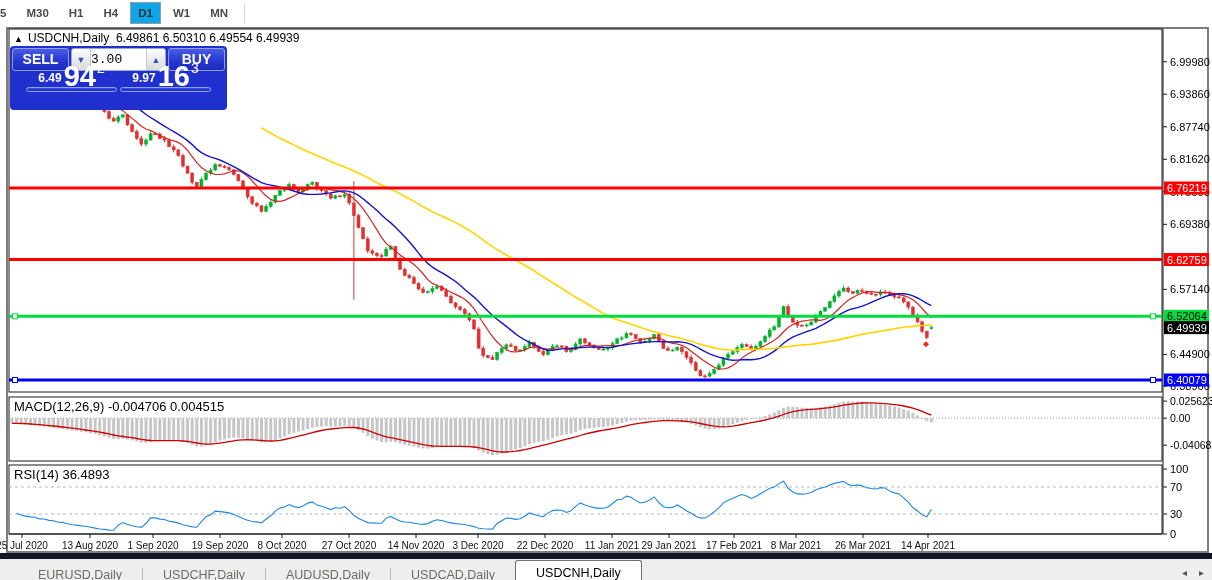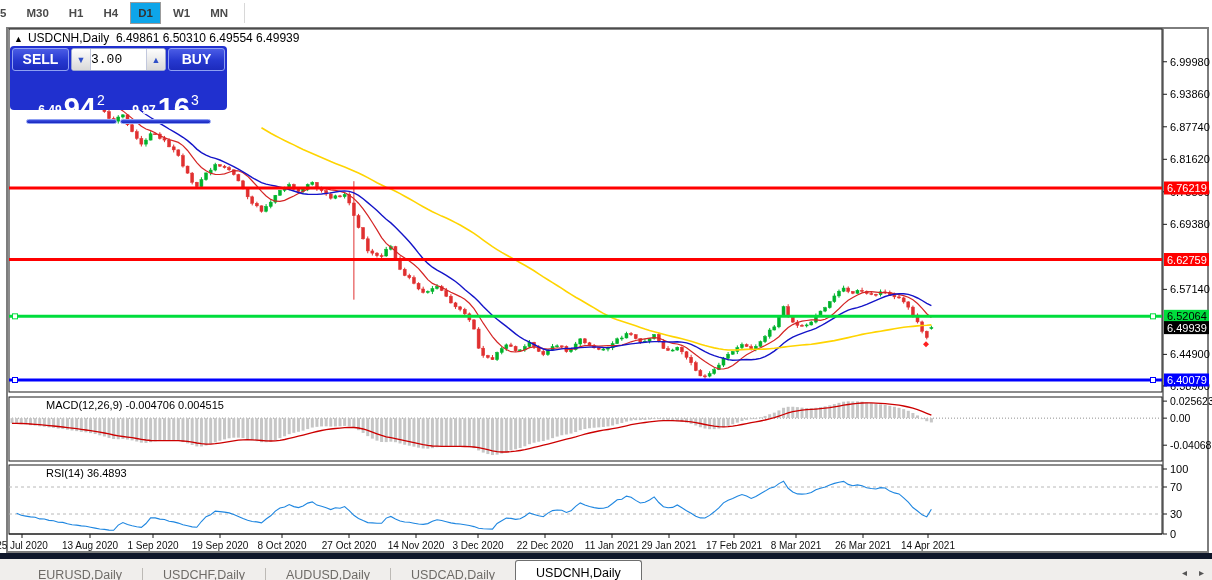--- a/index.html
+++ b/index.html
@@ -9,30 +9,30 @@
   .tf-btn{height:20px;line-height:20px;padding:0 7px;margin:0 2px;font-size:11.5px;font-weight:700;color:#4a4a4a;border:1px solid transparent;background:transparent;cursor:default;}
   .tf-btn.first{margin-left:-8px;}
   .tf-btn.active{background:#0ea5e9;border:1px solid #9b9b9b;color:#333;}
   .tf-sep{width:1px;height:20px;background:#d8d8d8;margin-left:6px;}
   
   .chart-frame{position:absolute;left:6px;top:27px;width:1203px;height:526px;border:2px solid #7d7d7d;background:#fff;box-sizing:border-box;}
   .chart-title{position:absolute;left:14px;top:31px;font-size:12px;color:#000;z-index:5;white-space:nowrap;}
   .chart-title .tri{font-size:9px;margin-right:5px;cursor:pointer;}
   .chart-title .sym{font-weight:400;}
   svg#chart{position:absolute;left:0;top:0;z-index:1;}
-  .ind-label{position:absolute;font-size:11px;color:#000;z-index:4;white-space:nowrap;margin-left:32px;}
+  .ind-label{position:absolute;font-size:13px;color:#000;z-index:4;white-space:nowrap;}
   
   .trade-panel{position:absolute;left:10px;top:46px;width:217px;height:64px;background:#2030cf;border-radius:4px;z-index:10;padding:0;box-sizing:border-box;}
   .tp-row1{display:flex;align-items:center;height:25px;padding:2px 2px 0 2px;box-sizing:border-box;gap:2px;}
   .tp-btn{flex:0 0 55px;height:21px;line-height:20px;text-align:center;color:#fff;font-size:14px;font-weight:700;background:linear-gradient(180deg,#4a5ce6 0%,#2638cf 55%,#1c2bbd 100%);border:1px solid #8fa0f2;border-radius:3px;cursor:pointer;}
   .tp-spin{flex:1;display:flex;height:21px;background:#fff;border:1px solid #9aa6cf;border-radius:3px;overflow:hidden;}
   .tp-spin .sbtn{width:18px;display:flex;align-items:center;justify-content:center;background:linear-gradient(180deg,#fdfdfd,#d9d9d9);border-right:1px solid #c2c8dd;color:#3050c8;font-size:9px;cursor:pointer;}
   .tp-spin .sbtn.up{border-right:none;border-left:1px solid #c2c8dd;}
   .tp-spin input{flex:1;border:none;outline:none;text-align:left;font-size:13px;padding:0 6px 0 0;font-family:Liberation Mono, monospace;color:#000;min-width:0;}
-  .tp-row2{display:flex;gap:3px;padding:16px;height:37px;box-sizing:border-box;margin-top:32px;}
+  .tp-row2{display:flex;gap:3px;padding:16px;height:37px;box-sizing:border-box;}
   .tp-price{flex:1;display:flex;align-items:flex-end;justify-content:center;color:#fff;background:linear-gradient(180deg,#4355e2 0%,#2435cd 60%,#1a29bb 100%);border:1px solid #8fa0f2;border-radius:3px;cursor:pointer;padding-bottom:2px;}
   .tp-price .pfx{font-size:12px;font-weight:700;margin:0 2px 4px 0;}
   .tp-price .big{font-size:29px;font-weight:700;line-height:26px;}
   .tp-price .sup{font-size:14px;font-weight:400;margin:0 0 13px 1px;}
   
   .tabbar{position:absolute;left:0;top:553px;width:1212px;height:27px;background:#f0eeec;border-top:6px solid #0f172a;display:flex;align-items:flex-end;z-index:6;}
   .tab{height:22px;line-height:22px;padding:0 20px;font-size:12.5px;color:#6e6b67;cursor:pointer;white-space:nowrap;}
   .tab-sep{width:1px;height:14px;background:#bcb9b5;margin-bottom:4px;}
   .tab.active{background:#fff;color:#000;border:1px solid #6f6f6f;border-bottom:none;border-radius:3px 3px 0 0;height:25px;line-height:24px;margin-top:-4px;z-index:7;}
   .tab-arrows{margin-left:auto;margin-right:8px;display:flex;gap:12px;align-items:center;height:100%;}

